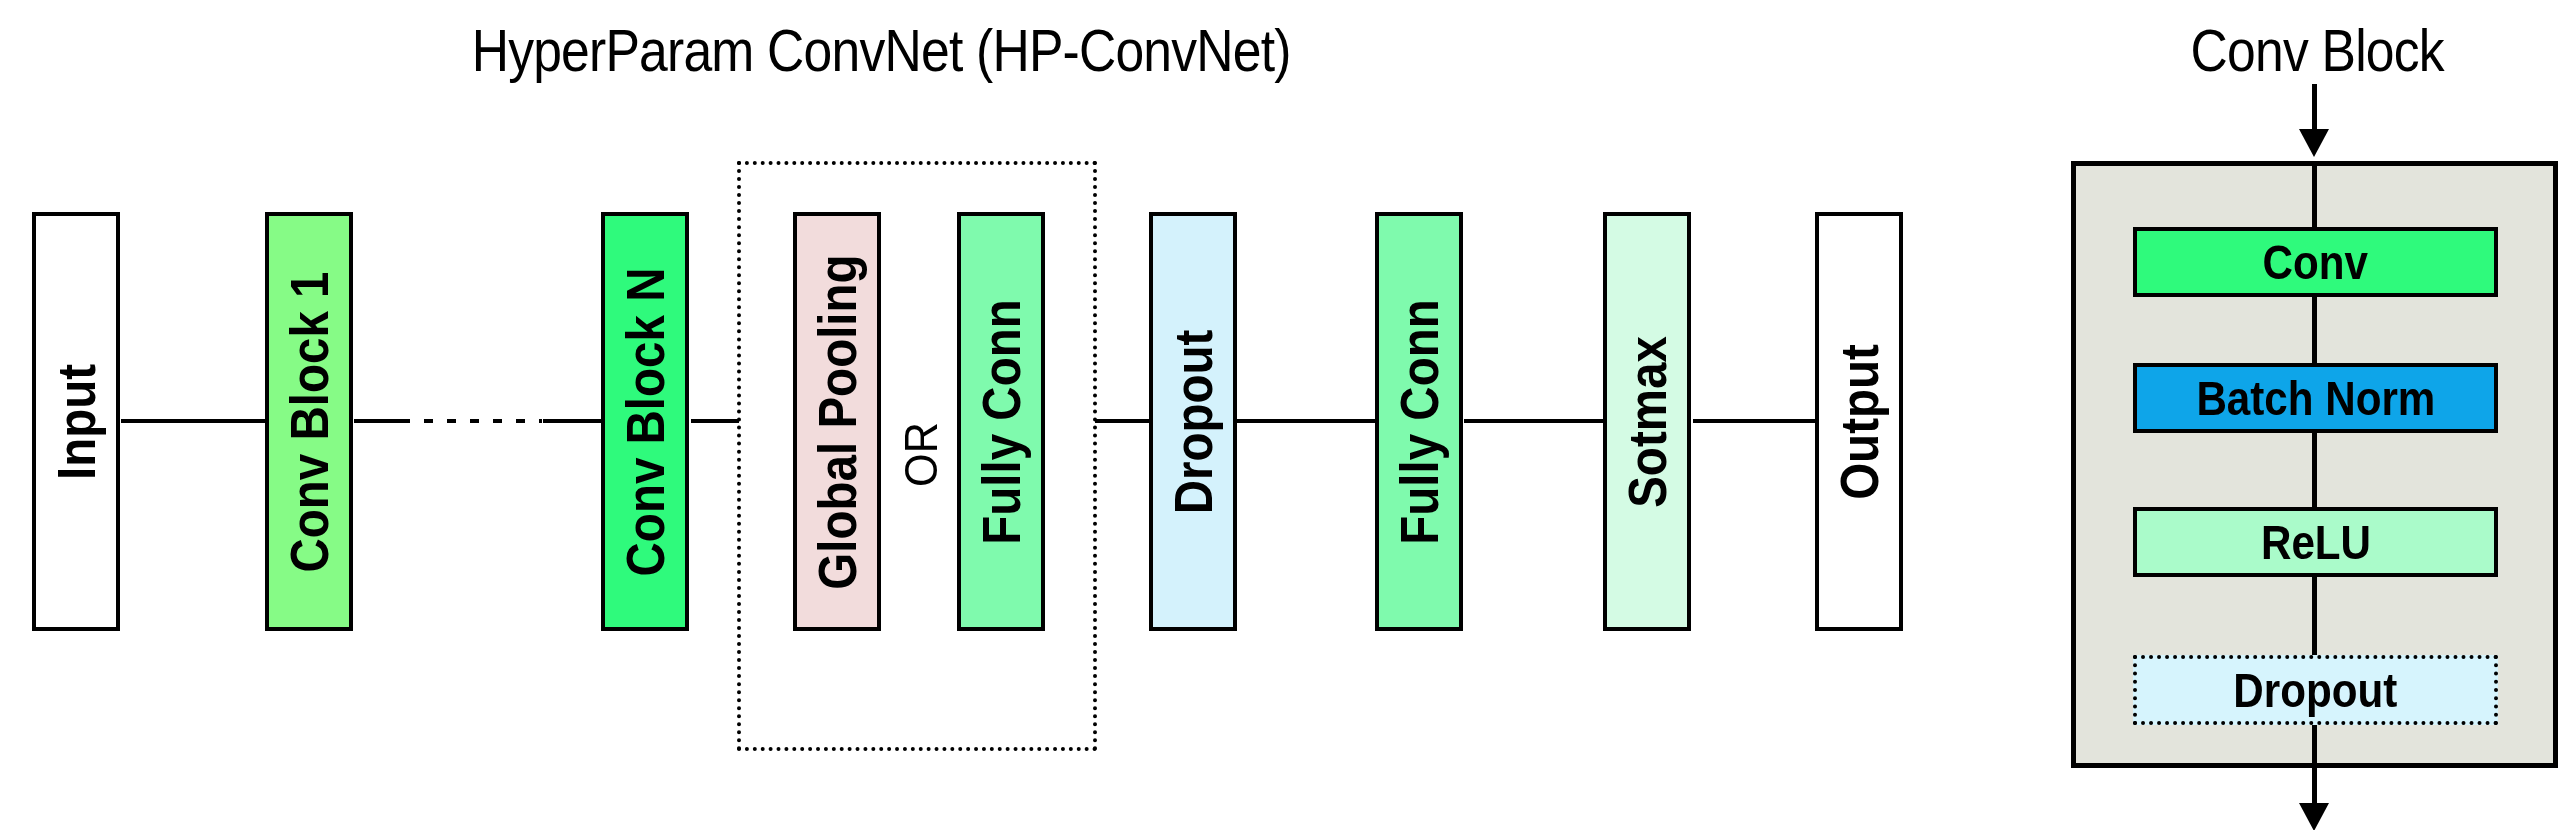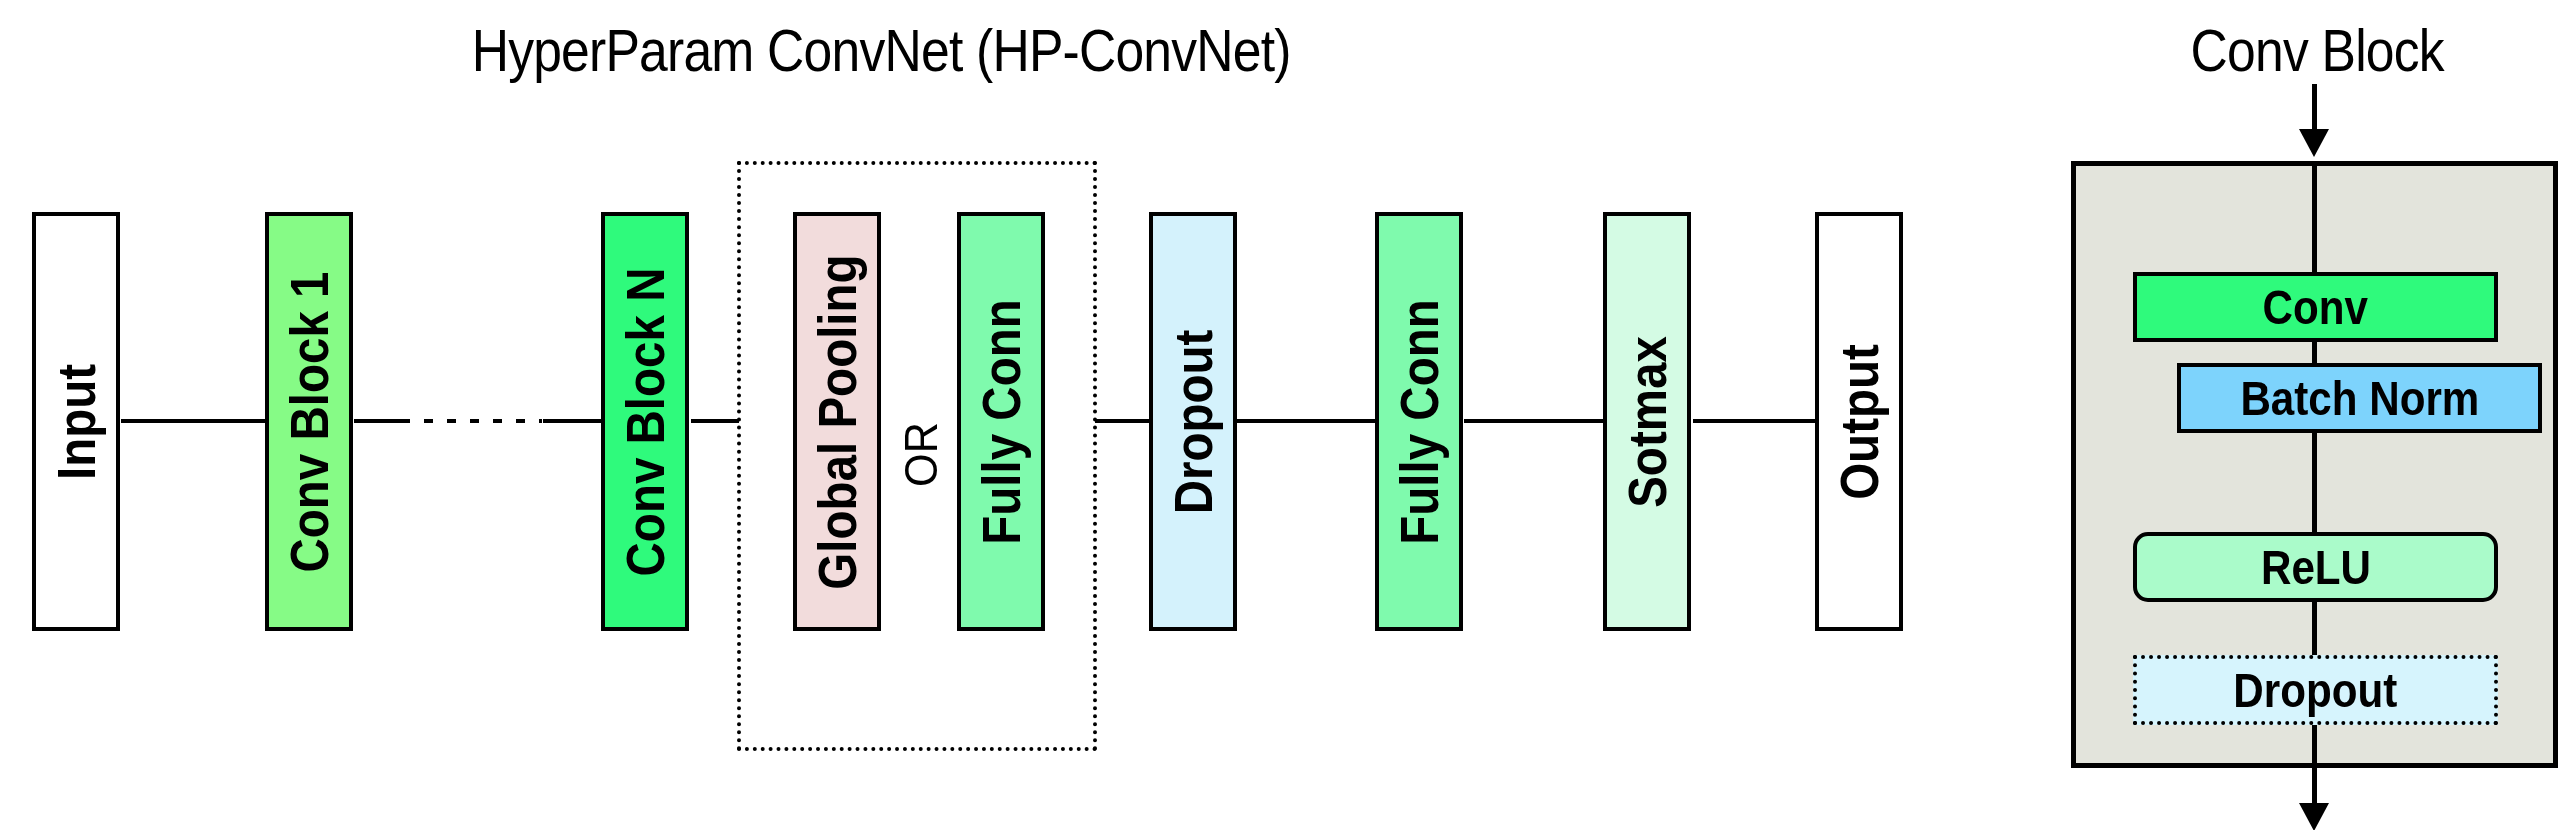--- a/index.html
+++ b/index.html
@@ -63,21 +63,21 @@
   #arrow-top-head{top:129px;}
   #arrow-bot-head{top:803px;}
 
   .pbox{position:absolute;left:2133px;width:365px;height:70px;
         border:4.4px solid #000;box-sizing:border-box;z-index:3;
         display:flex;align-items:center;justify-content:center;}
   .pbox .plbl{font-size:49px;font-weight:700;white-space:nowrap;
               transform:scaleX(0.86);transform-origin:center;}
   #pbox-conv {top:227px;}
   #pbox-bn   {top:363px;}
-  #pbox-relu {top:532px;border-radius:15px;}
+  #pbox-relu {top:507px;}
   #pbox-drop {top:655px;border-style:dotted;}
 </style>
 </head>
 <body>
 
 <div class="title" id="main-title"><span class="squeeze">HyperParam ConvNet (HP-ConvNet)</span></div>
 
 <div class="hseg" id="seg-a"></div>
 <div class="hseg" id="seg-b"></div>
 <div id="seg-dots"></div>
@@ -123,24 +123,24 @@
 </div>
 
 <div class="title" id="panel-title"><span class="squeeze">Conv Block</span></div>
 
 <div class="vline" id="vline-top"></div>
 <div class="arrowhead" id="arrow-top-head"></div>
 
 <div id="panel-box" style="background: rgb(227, 228, 220);"></div>
 <div class="vline" id="vline-mid"></div>
 
-<div class="pbox" id="pbox-conv" style="background: rgb(47, 250, 124); margin-top: 45px;">
+<div class="pbox" id="pbox-conv" style="background: rgb(47, 250, 124);">
   <span class="plbl">Conv</span>
 </div>
-<div class="pbox" id="pbox-bn" style="background: #7dd3fc; margin-left: 44px;">
+<div class="pbox" id="pbox-bn" style="background: #0ea5e9;">
   <span class="plbl">Batch Norm</span>
 </div>
 <div class="pbox" id="pbox-relu" style="background: rgb(170, 251, 202);">
   <span class="plbl">ReLU</span>
 </div>
 <div class="pbox" id="pbox-drop" style="background: rgb(214, 244, 253);">
   <span class="plbl">Dropout</span>
 </div>
 
 <div class="vline" id="vline-bot"></div>

